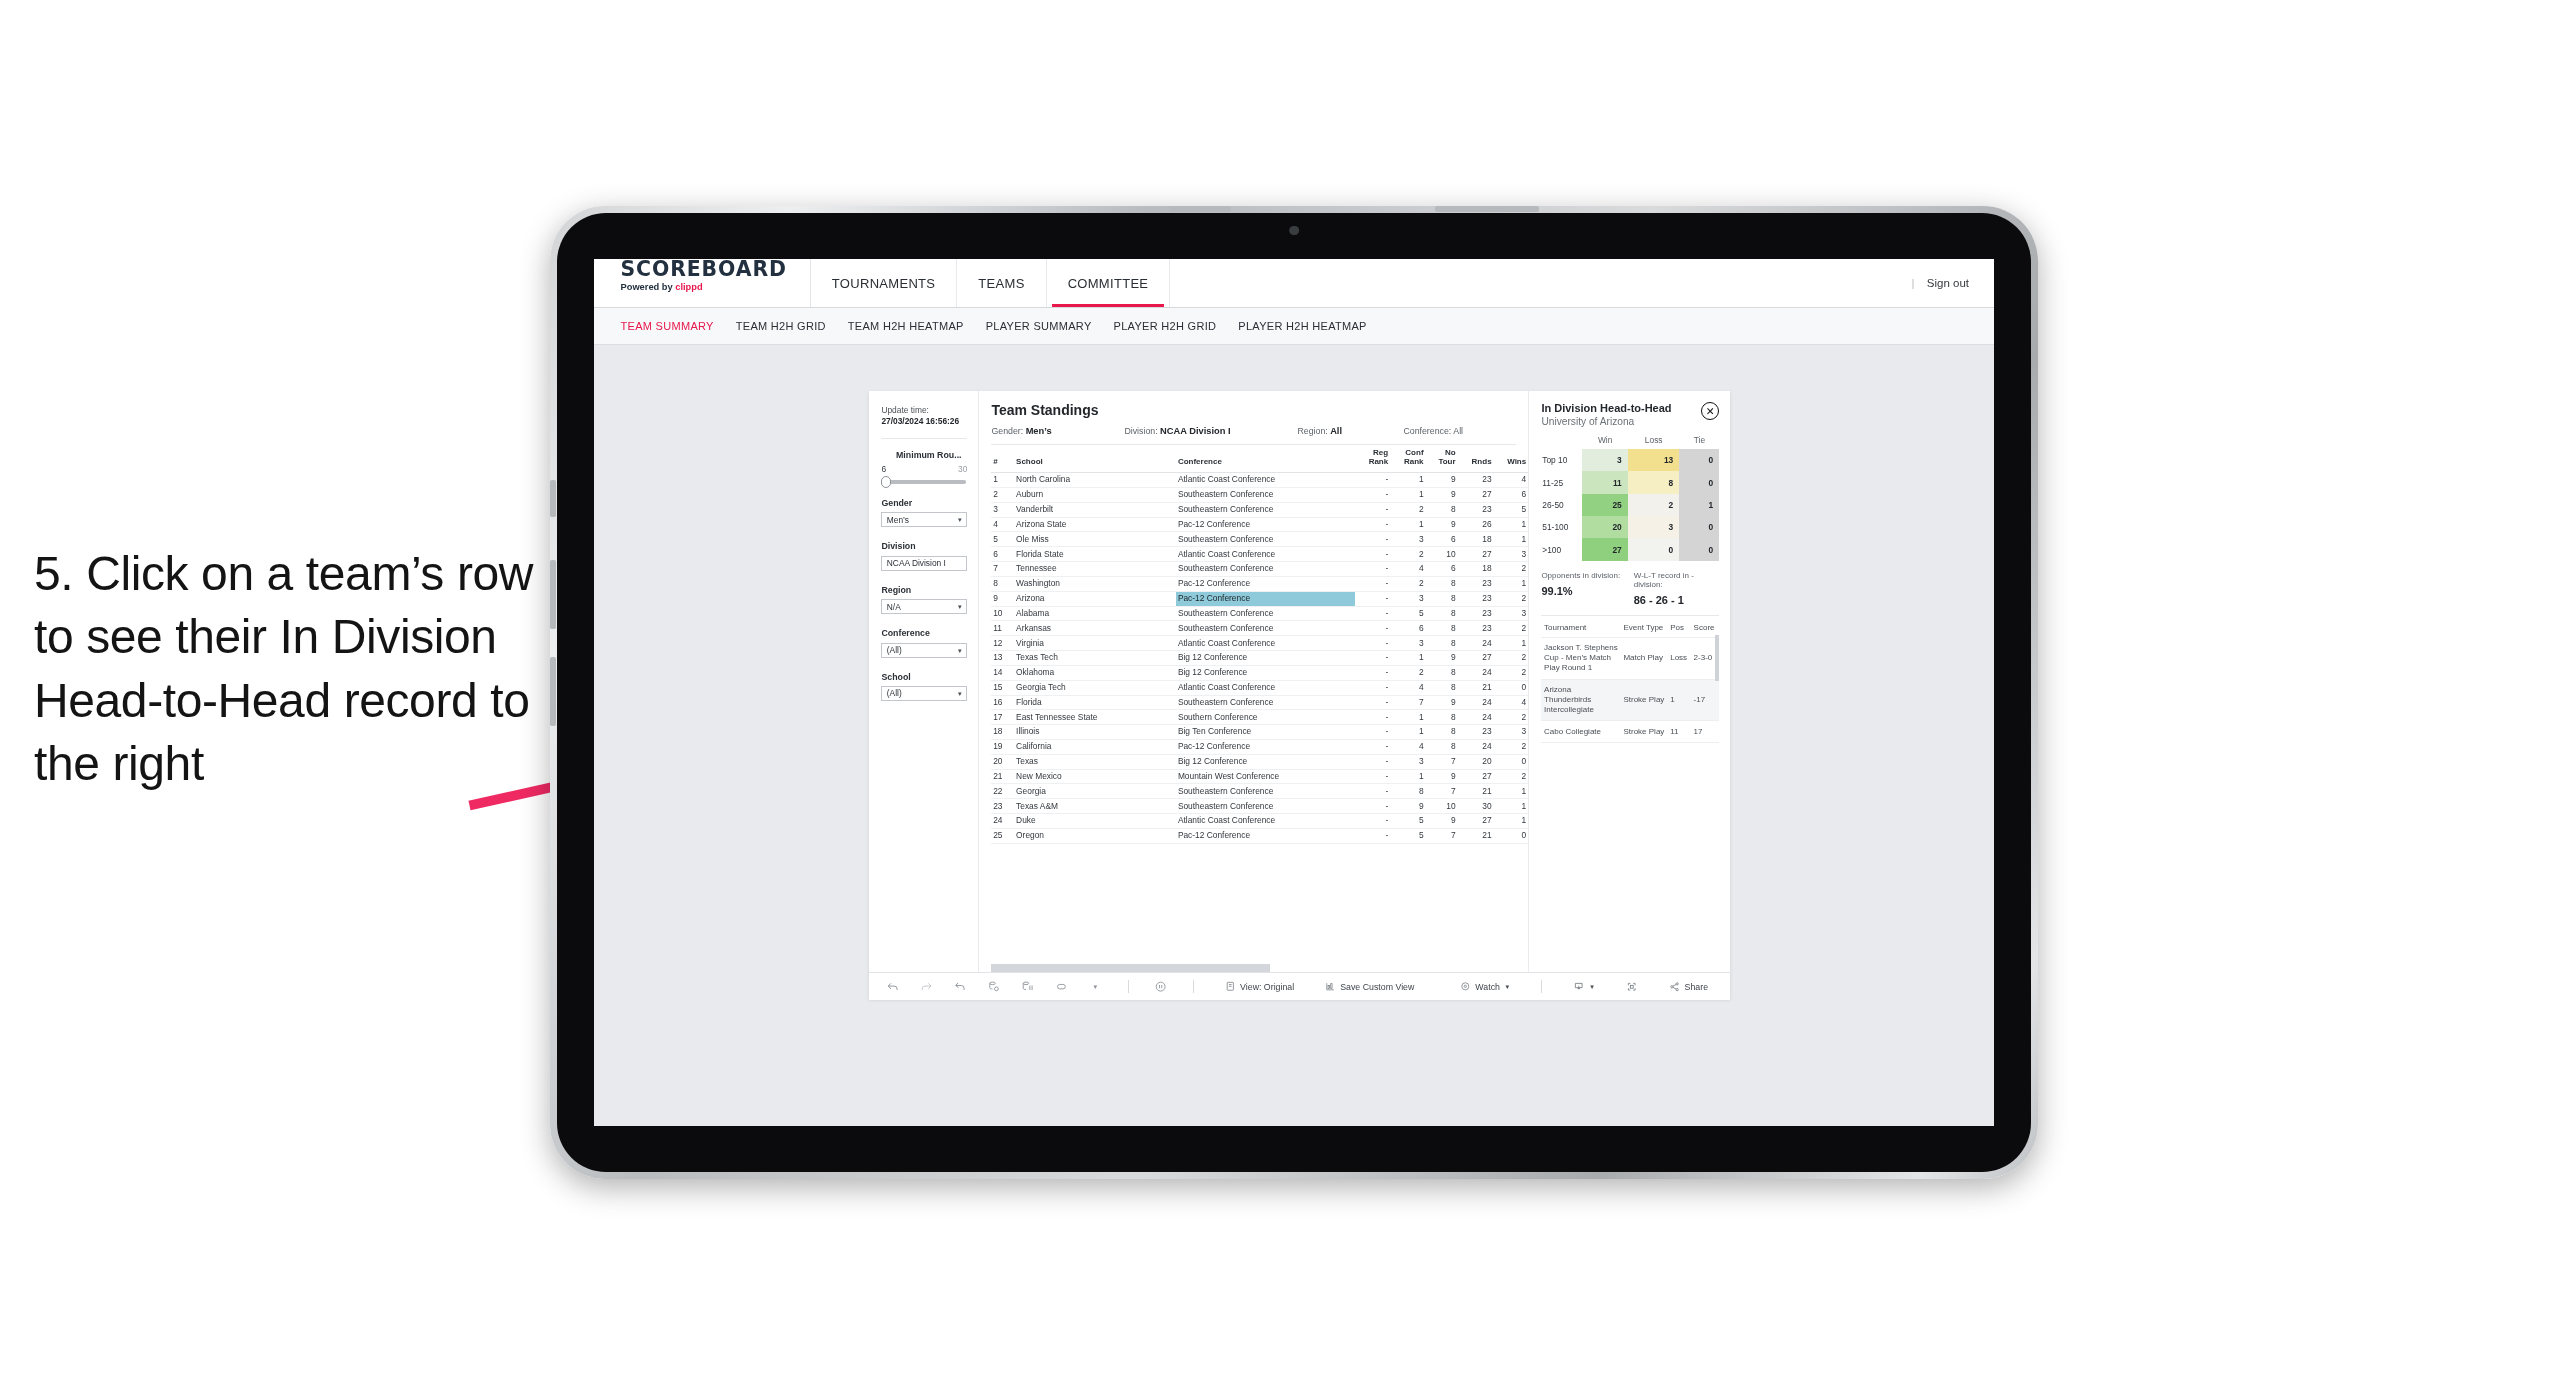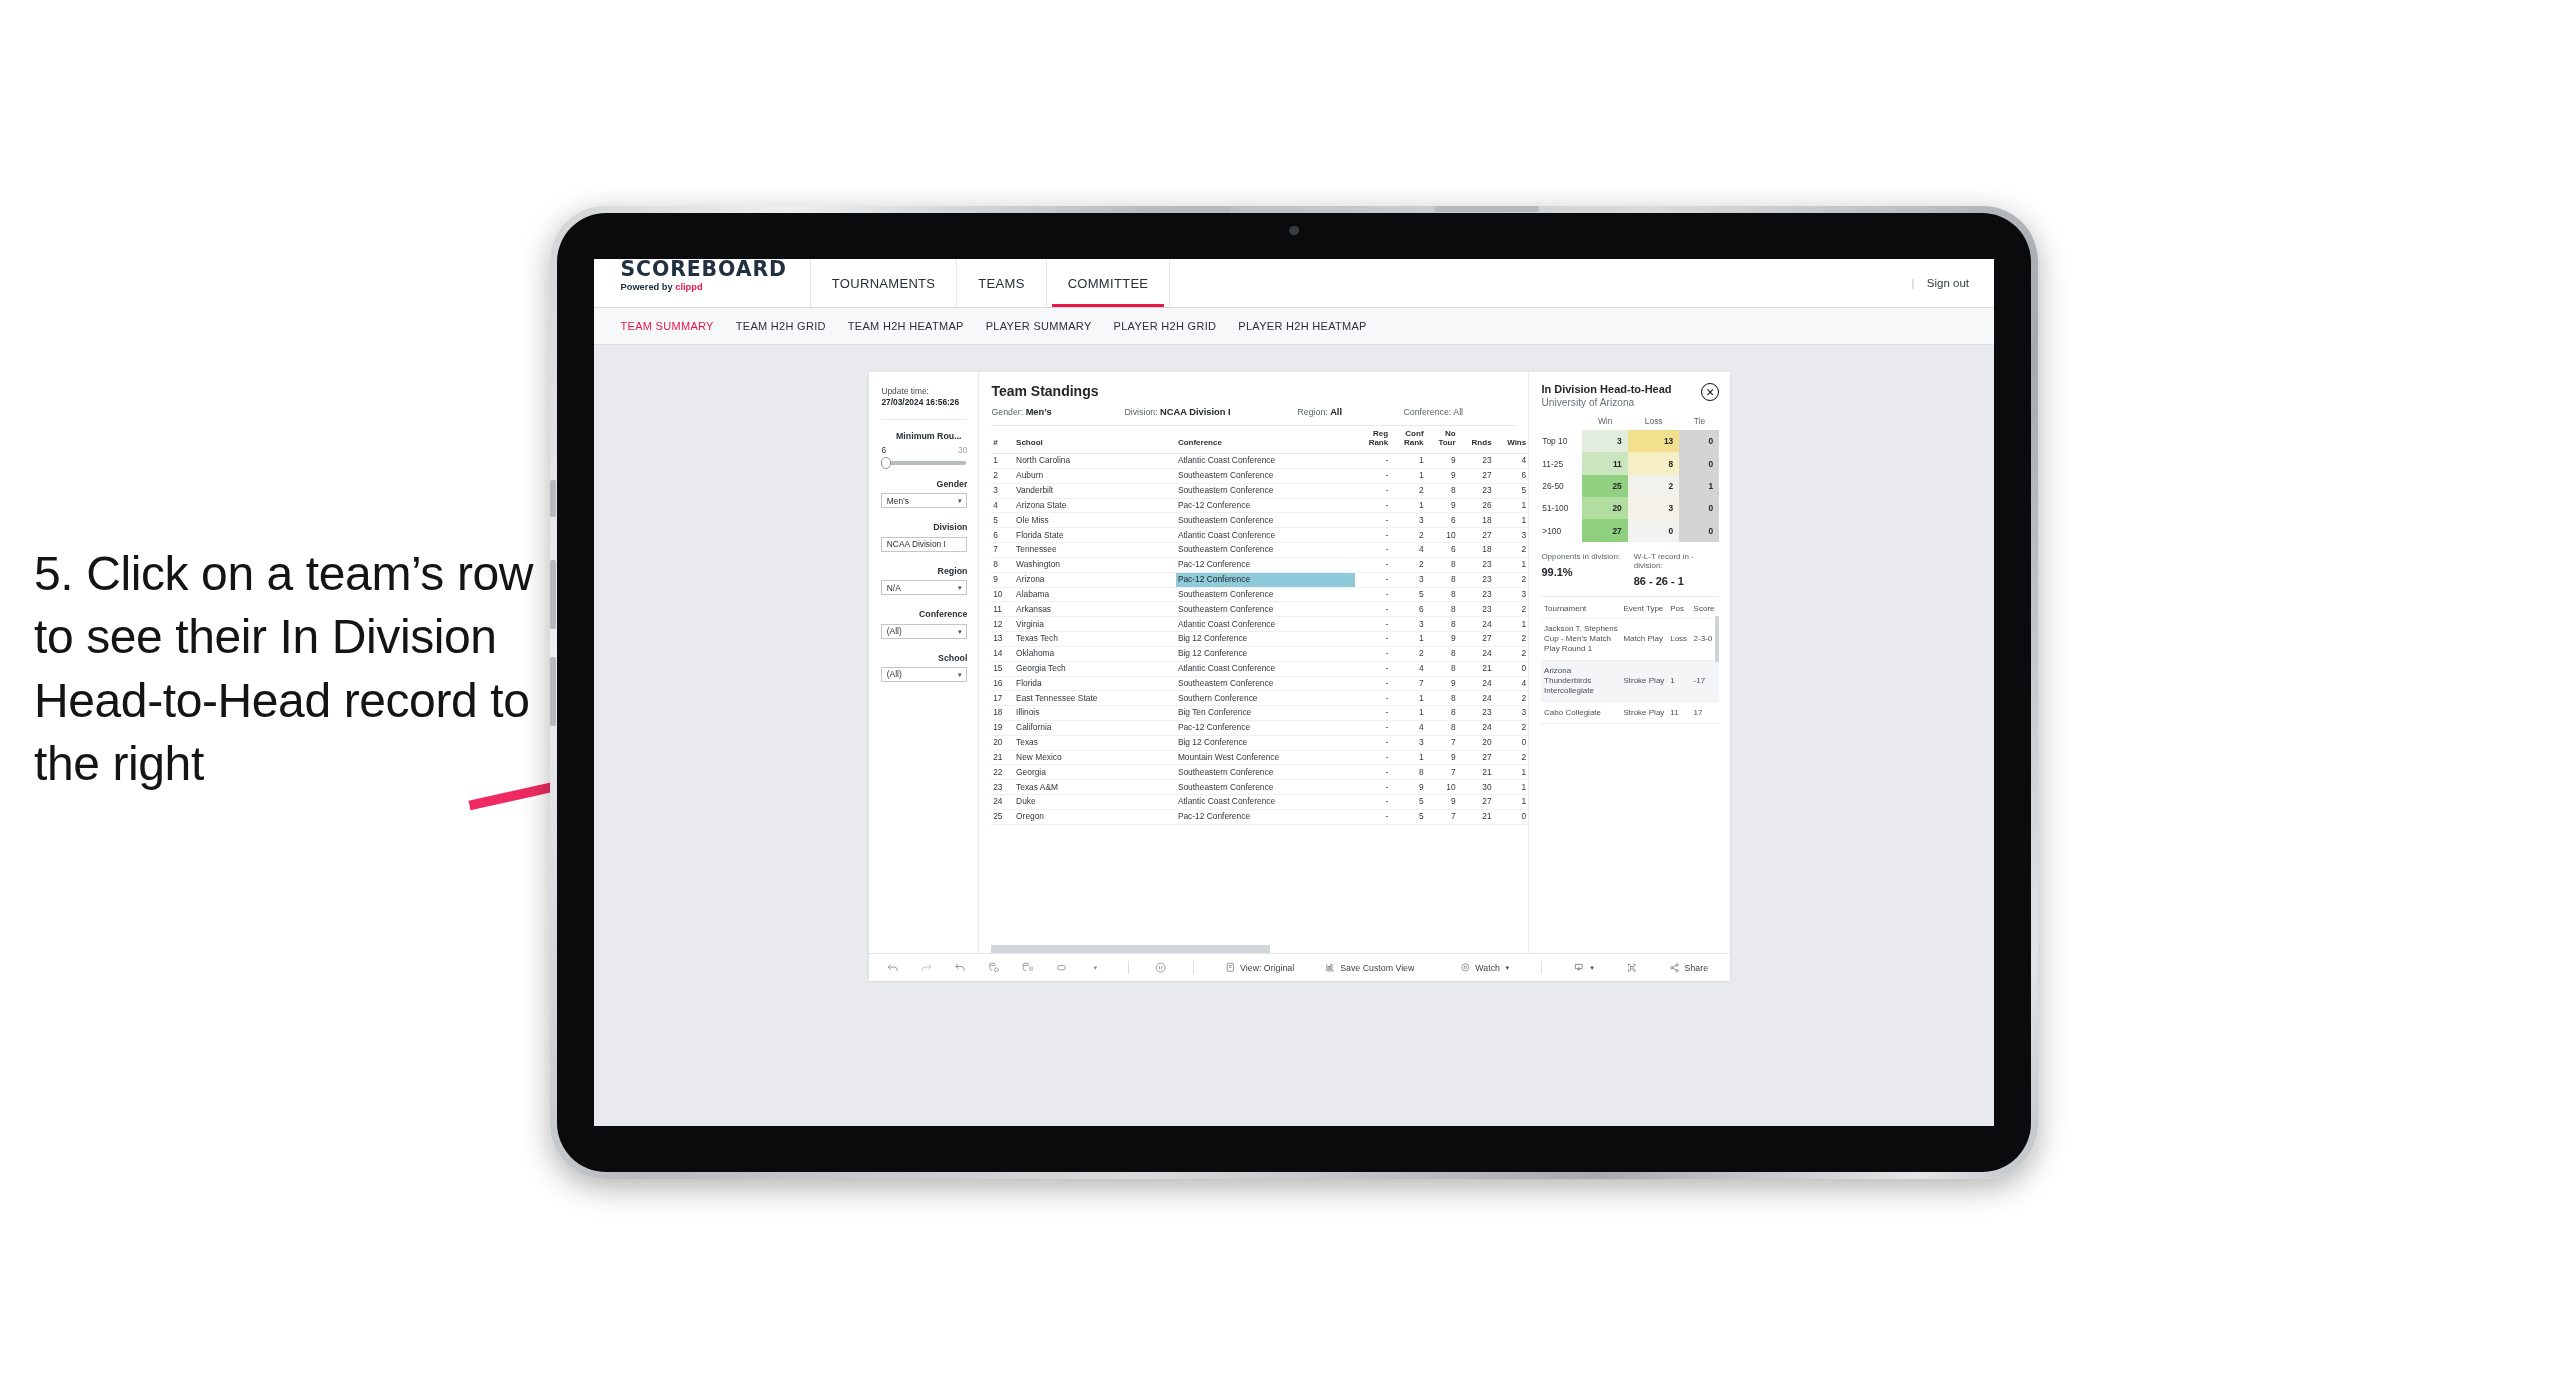--- a/index.html
+++ b/index.html
@@ -106,40 +106,40 @@
     padding: 0 26.5px;
     border-bottom: 0.9px solid #dcdee2;
     font-size: 11px; letter-spacing: 0.3px;
   }
   .subnav-item { color: #2a2f35; cursor: pointer; white-space: nowrap;}
   .subnav-item.active { color: #e8174c; }
 
   
   #canvas { position: relative; height: calc(100% - 86px); background: #e8eaee; }
   #dash {
-    position: absolute; left: 275px; top: 27px;
+    position: absolute; left: 275px; top: 46px;
     width: 861px; height: 609px;
     background: #ffffff;
     box-shadow: 0 0.9px 3.5px rgba(0,0,0,.10);
     display: flex; flex-direction: column;
   }
   #dash-body { flex: 1; display: flex; overflow: hidden; }
 
   
   #filters {
     width: 110px; background: #fff;
     padding: 14px 10.6px 0 12.4px;
     border-right: 0.9px solid #e9ebee;
     font-size: 8.8px; color: #3a3f45;
   }
   #update-time-label { color: #4a4f55; font-size: 8.4px; }
   #update-time-value { color: #23272c; font-size: 8.4px; font-weight: 600; margin-top: 0.9px;}
   #filters hr { border: none; border-top: 0.9px solid #e6e8eb; margin: 12.4px 0 10.6px; }
   .f-group { margin-bottom: 14px; }
-  .f-label { font-weight: 700; color: #2b3036; font-size: 8.8px; margin-bottom: 4.4px; text-align: right; }
+  .f-label { font-weight: 700; color: #2b3036; font-size: 8.8px; margin-bottom: 4.4px; }
   .f-label.center { text-align: center; padding-left: 8.8px;}
   .slider-nums { display: flex; justify-content: space-between; font-size: 8.4px; margin-bottom: 3.5px;}
   .slider-nums .lo { color: #33383e; }
   .slider-nums .hi { color: #9aa0a6; }
   .slider-track {
     position: relative; height: 3.5px; background: #b9bdc2; border-radius: 1.8px;
     margin: 6.2px 1.8px 0 1.8px;
   }
   .slider-knob {
     position: absolute; left: -1.8px; top: -4.4px;

